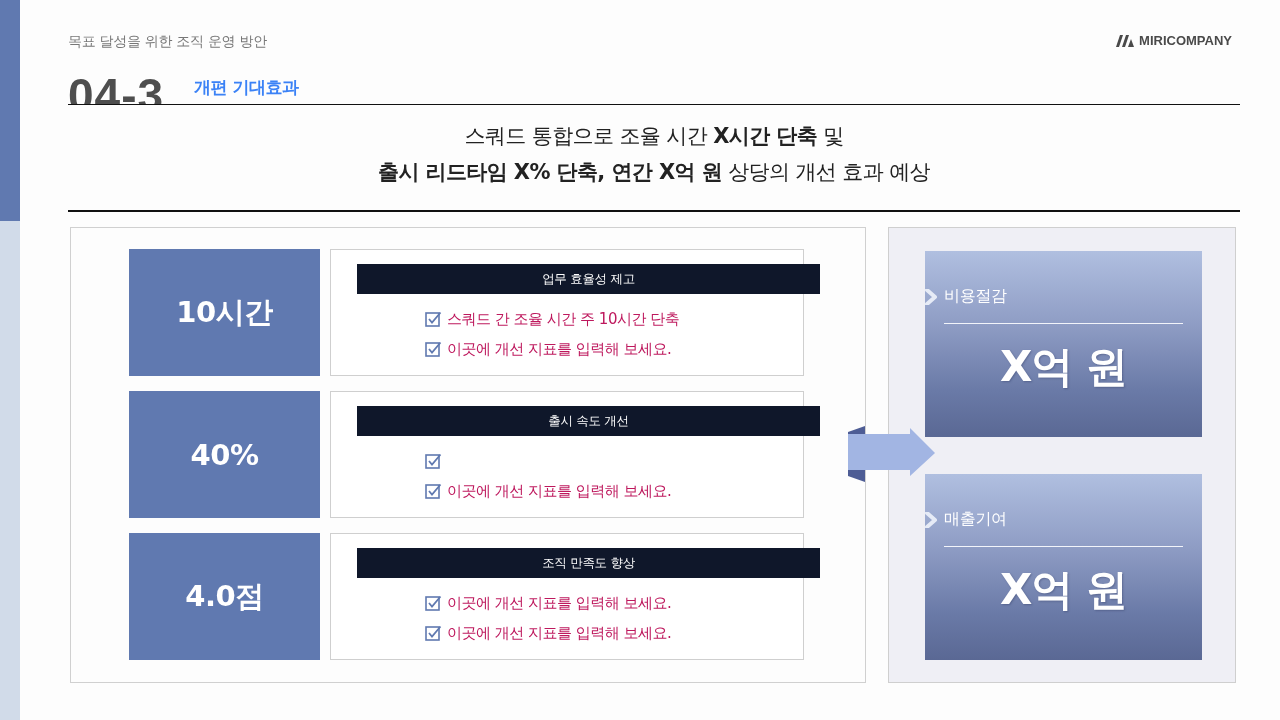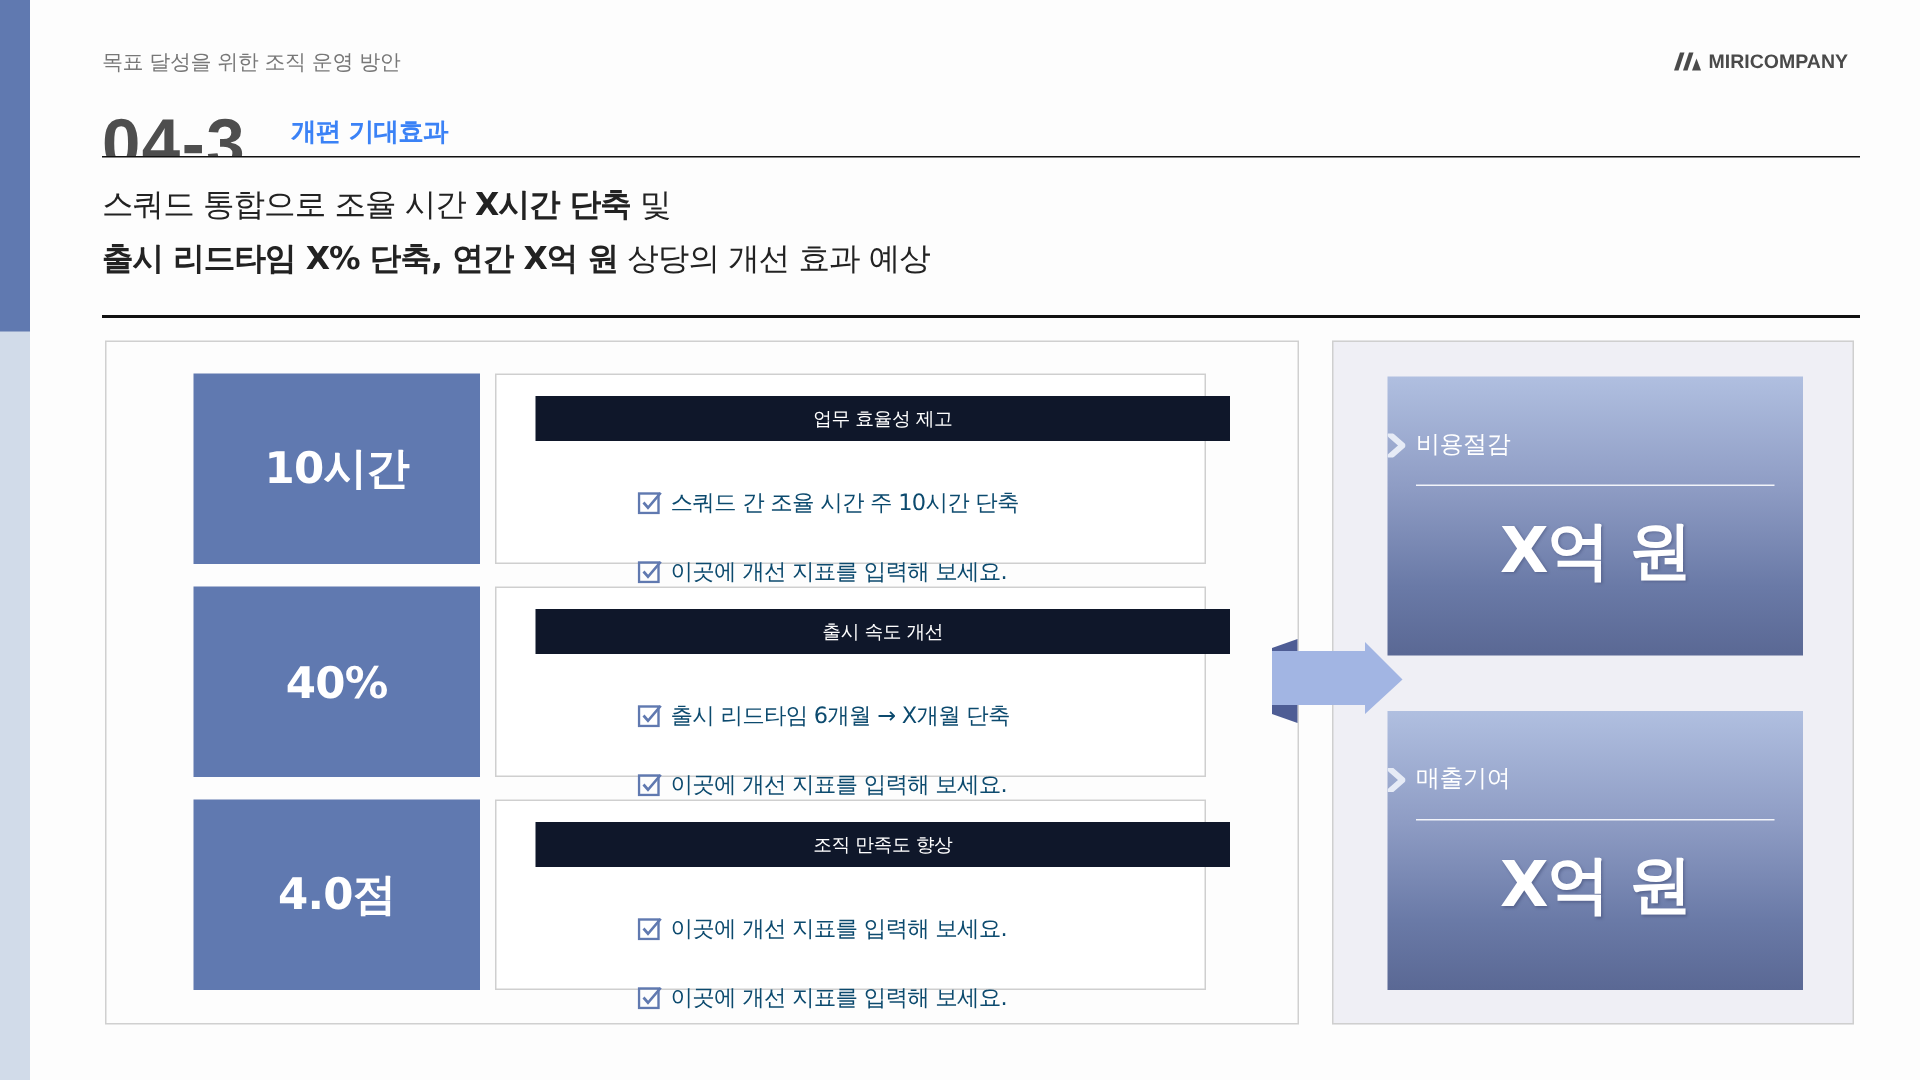--- a/index.html
+++ b/index.html
@@ -10,30 +10,30 @@
   .side-strip .accent { position: absolute; left: 0; top: 0; width: 20px; height: 221px; background: #6079b0; }
 
   .crumb { position: absolute; left: 68px; top: 33px; font-size: 14px; color: #777; letter-spacing: -0.3px; text-align: center; }
   .logo { position: absolute; right: 48px; top: 33px; display: flex; align-items: center; gap: 4px; font-family: "Liberation Sans", sans-serif; font-weight: bold; font-size: 13px; color: #4a4a4a; }
   .logo svg { display: block; }
 
   .title-wrap { position: absolute; left: 68px; top: 62px; width: 1172px; height: 43px; overflow: hidden; border-bottom: 1.5px solid #111; }
   .title-num { position: absolute; left: 0; top: 6px; font-family: "Liberation Sans", sans-serif; font-weight: bold; font-size: 46px; color: #4e4e4e; letter-spacing: 1px; }
   .title-text { position: absolute; left: 126px; top: 14px; font-size: 17px; font-weight: bold; color: #3b82f6; letter-spacing: -0.5px; }
 
-  .headline { position: absolute; left: 68px; top: 118px; width: 1172px; text-align: left; font-size: 21px; line-height: 36px; color: #222; letter-spacing: -0.6px; }
+  .headline { position: absolute; left: 68px; top: 118px; width: 1172px; text-align: center; font-size: 21px; line-height: 36px; color: #222; letter-spacing: -0.6px; }
   .headline b { font-weight: bold; }
   .headline-rule { position: absolute; left: 68px; top: 210px; width: 1172px; height: 1.5px; background: #111; }
 
   .left-panel { position: absolute; left: 70px; top: 227px; width: 796px; height: 456px; border: 1.5px solid #d0d0d0; background: #fdfdfd; }
   .metric-box { position: absolute; left: 129px; width: 191px; height: 127px; background: #6079b0; color: #fff; font-weight: bold; font-size: 29px; display: flex; align-items: center; justify-content: center; letter-spacing: -0.5px; }
   .detail-box { position: absolute; left: 330px; width: 474px; height: 127px; border: 1.5px solid #cfcfcf; background: #fff; }
   .detail-head { position: absolute; left: 26px; top: 14px; width: 463px; height: 30px; background: #0f172a; color: #fff; font-size: 12.5px; display: flex; align-items: center; justify-content: center; letter-spacing: -0.3px; }
   .detail-list { position: absolute; left: 94px; top: 54px; list-style: none; }
-  .detail-list li { display: flex; align-items: center; height: 30px; font-size: 15px; color: #0c4a6e; letter-spacing: -0.5px; margin-top: 16px; }
+  .detail-list li { display: flex; align-items: center; height: 30px; font-size: 15px; color: #be185d; letter-spacing: -0.5px; }
   .detail-list li svg { margin-right: 5px; flex: none; }
 
   .arrow { position: absolute; left: 848px; top: 426px; }
 
   .right-panel { position: absolute; left: 888px; top: 227px; width: 348px; height: 456px; border: 1.5px solid #cfcfcf; background: #efeff5; }
   .result-card { position: absolute; left: 925px; width: 277px; height: 186px; background: linear-gradient(to bottom, #b0bfe0 0%, #8e9cc4 40%, #6a7aa7 75%, #5a6894 100%); }
   .result-label { position: absolute; left: 0; width: 100%; top: 35px; display: flex; align-items: center; justify-content: flex-start; gap: 7px; color: #fff; font-size: 16px; letter-spacing: -0.3px; }
   .result-rule { position: absolute; left: 19px; width: 239px; top: 72px; height: 1px; background: #f2f4fa; }
   .result-value { position: absolute; left: 0; width: 100%; top: 88px; text-align: center; color: #fff; font-weight: bold; font-size: 42px; letter-spacing: -1px; text-shadow: 1px 1px 2px rgba(40,50,90,0.35); }
 </style>
@@ -91,21 +91,20 @@
 
 <div class="metric-box" style="top:391px">40%</div>
 <div class="detail-box" style="top:391px">
   <div class="detail-head">출시 속도 개선</div>
   <ul class="detail-list">
     <li>
       <svg width="17" height="16" viewBox="0 0 17 16">
           <rect x="1" y="2" width="13" height="13" fill="none" stroke="#6079b0" stroke-width="1.6"></rect>
           <path d="M4 8 L7 11.5 L15.5 1.5" fill="none" stroke="#6079b0" stroke-width="1.8"></path>
         </svg>
-      <span>출시 리드타임 6개월 → X개월 단축</span>
     </li>
     <li>
       <svg width="17" height="16" viewBox="0 0 17 16">
           <rect x="1" y="2" width="13" height="13" fill="none" stroke="#6079b0" stroke-width="1.6"></rect>
           <path d="M4 8 L7 11.5 L15.5 1.5" fill="none" stroke="#6079b0" stroke-width="1.8"></path>
         </svg>
       <span>이곳에 개선 지표를 입력해 보세요.</span>
     </li>
   </ul>
 </div>

